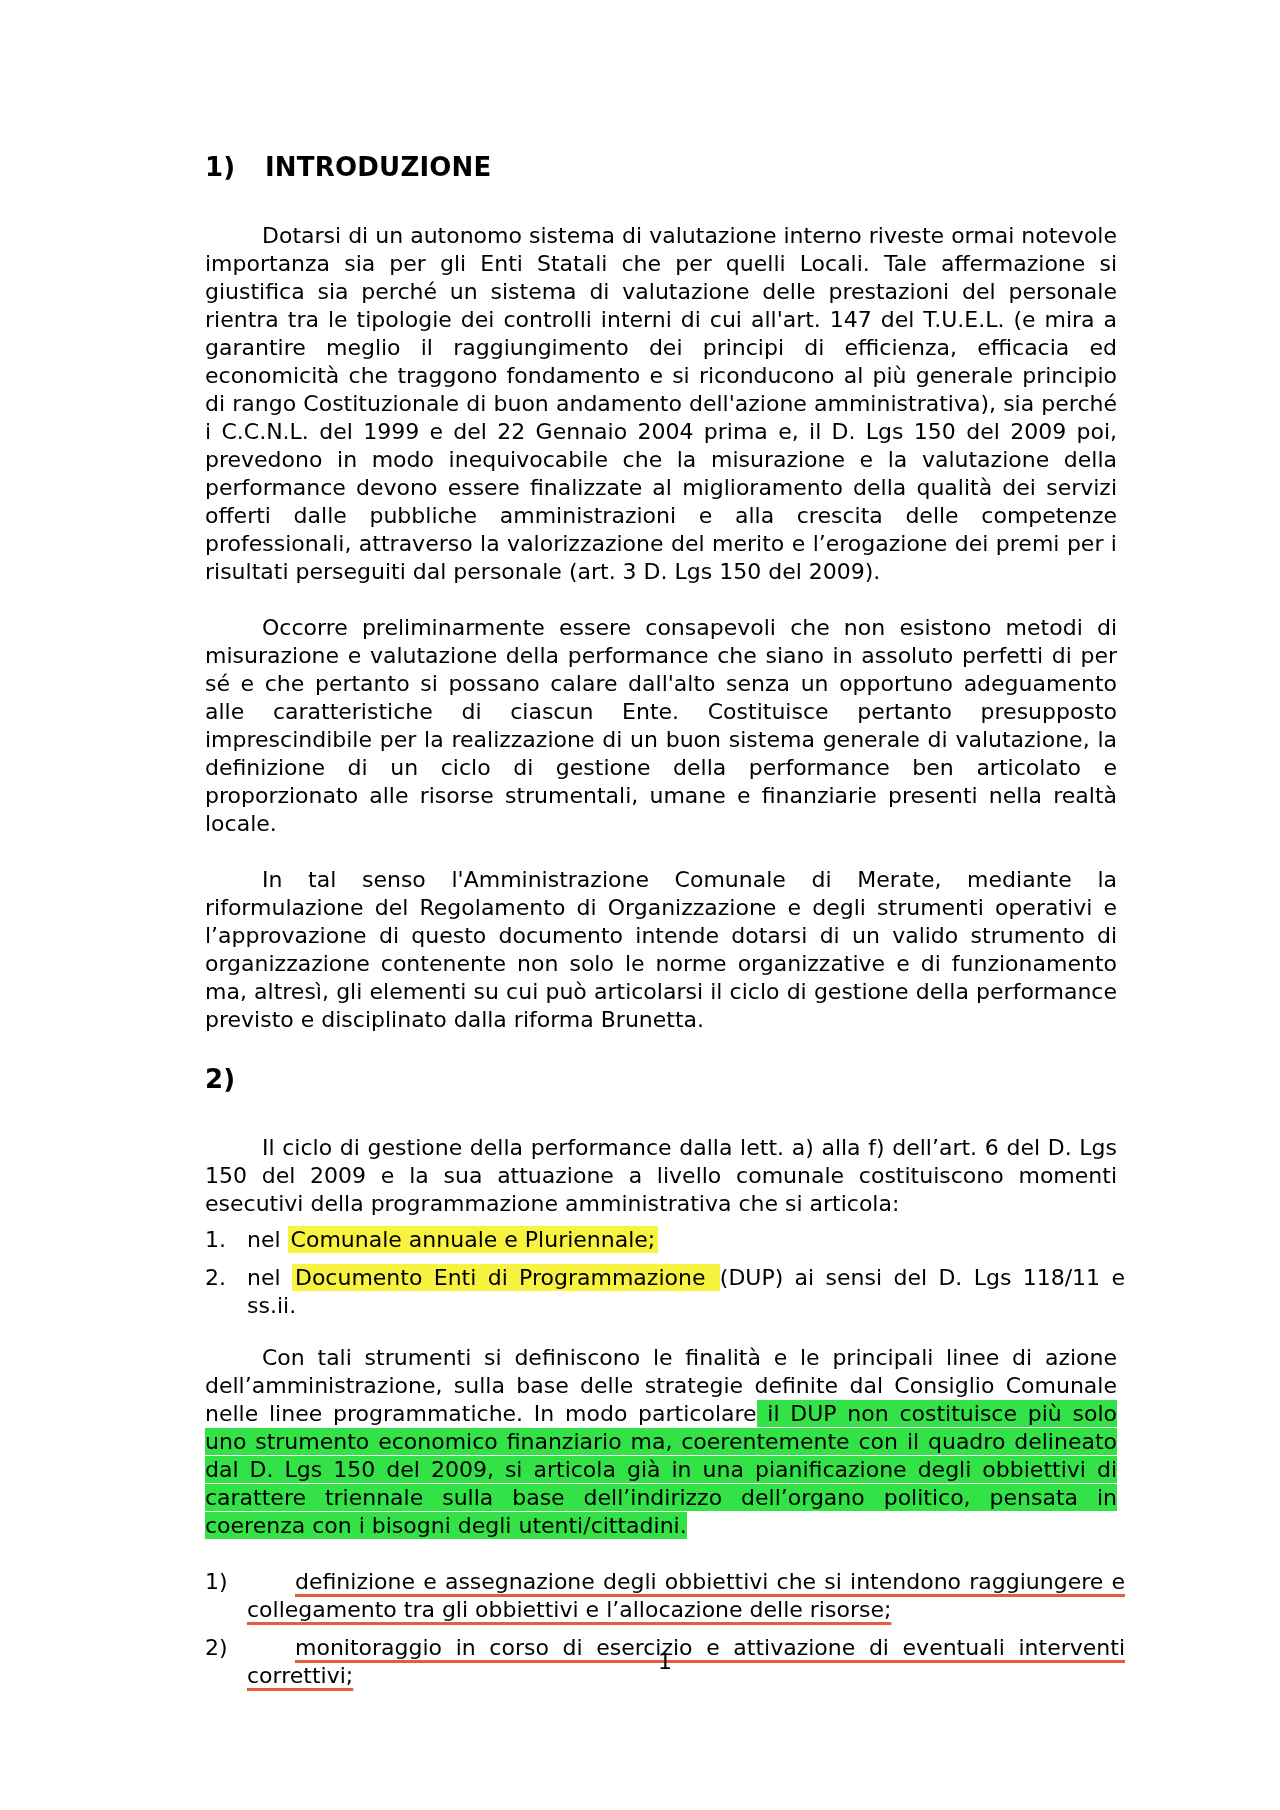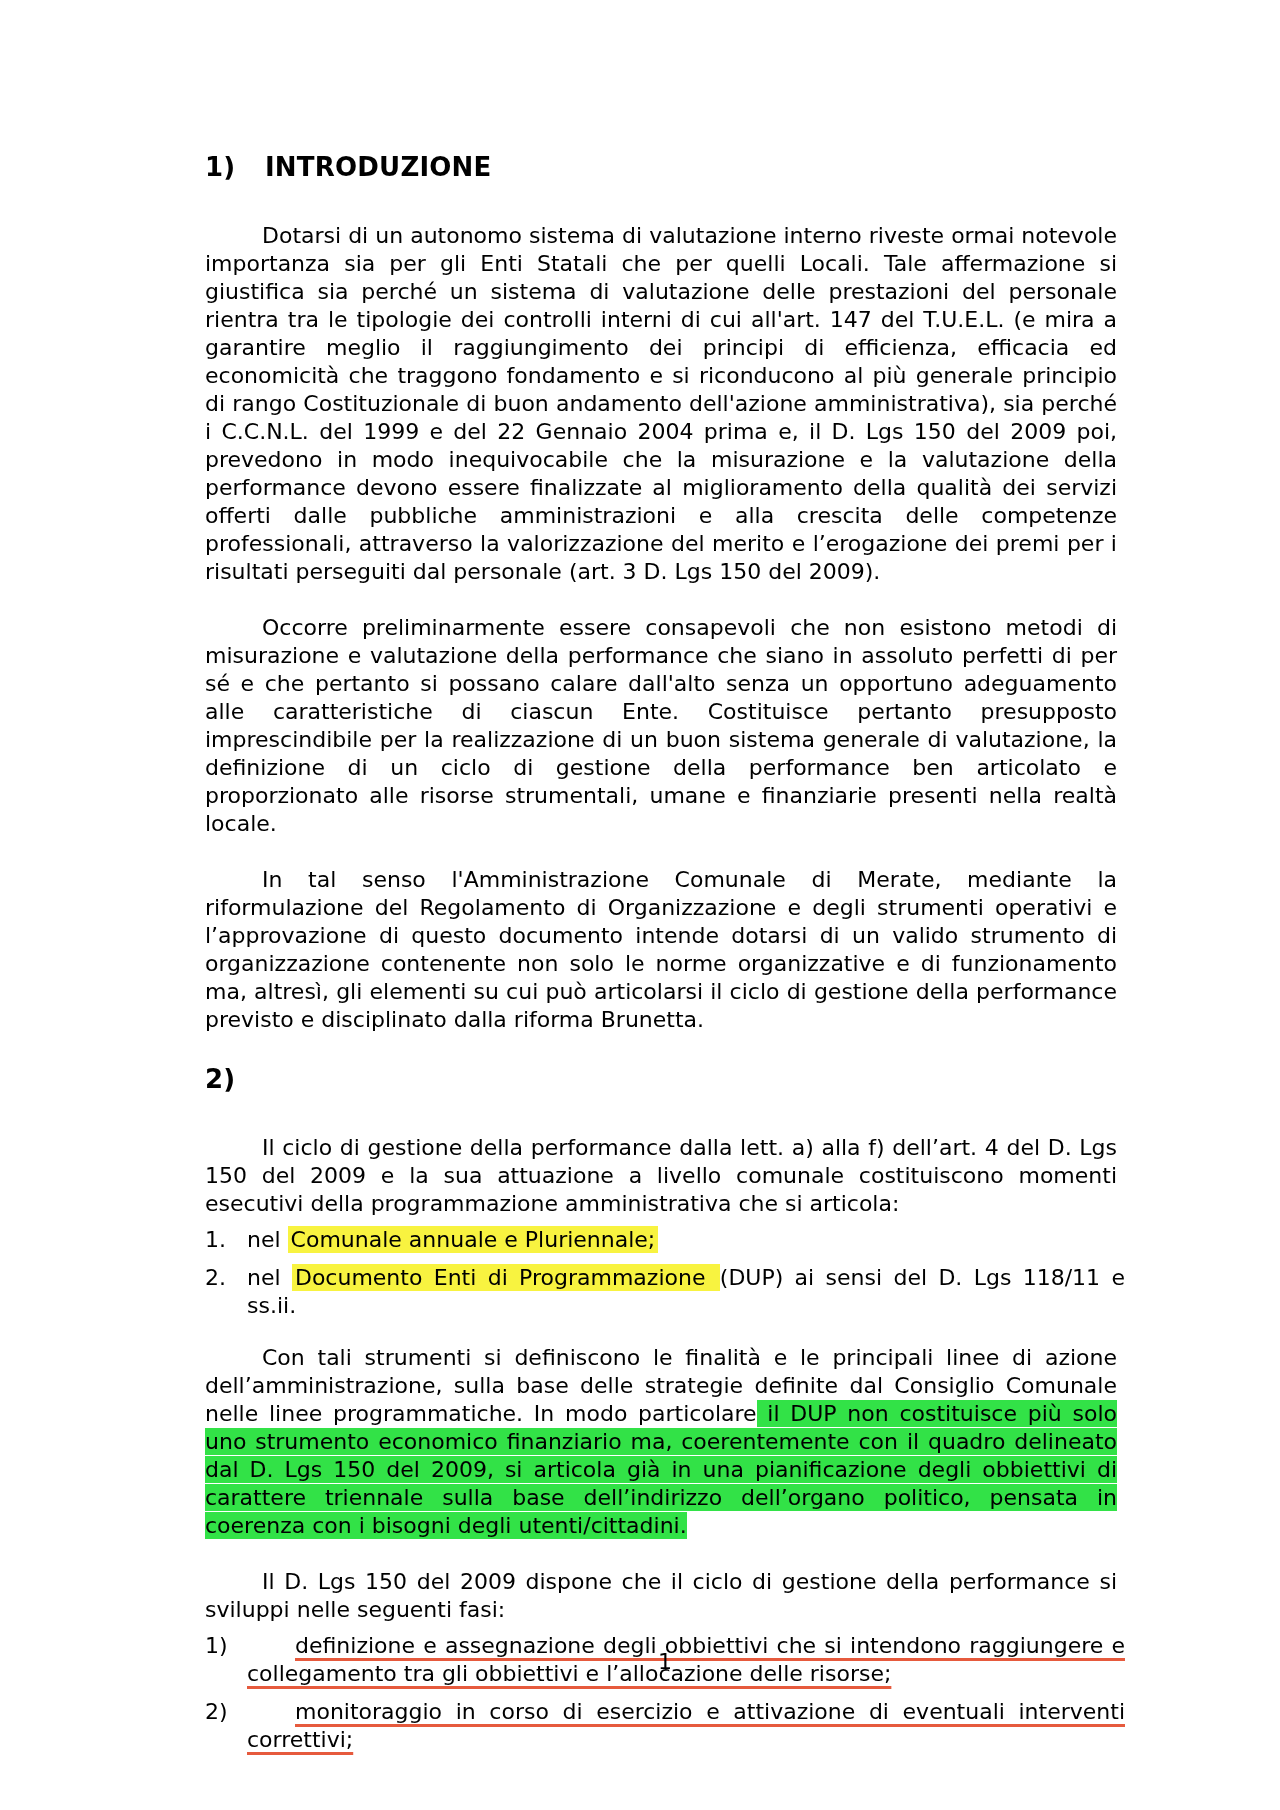--- a/index.html
+++ b/index.html
@@ -103,30 +103,29 @@
     <p class="para">Dotarsi di un autonomo sistema di valutazione interno riveste ormai notevole importanza sia per gli Enti Statali che per quelli Locali. Tale affermazione si giustifica sia perché un sistema di valutazione delle prestazioni del personale rientra tra le tipologie dei controlli interni di cui all'art. 147 del T.U.E.L. (e mira a garantire meglio il raggiungimento dei principi di efficienza, efficacia ed economicità che traggono fondamento e si riconducono al più generale principio di rango Costituzionale di buon andamento dell'azione amministrativa), sia perché i C.C.N.L. del 1999 e del 22 Gennaio 2004 prima e, il D. Lgs 150 del 2009 poi, prevedono in modo inequivocabile che la misurazione e la valutazione della performance devono essere finalizzate al miglioramento della qualità dei servizi offerti dalle pubbliche amministrazioni e alla crescita delle competenze professionali, attraverso la valorizzazione del merito e l’erogazione dei premi per i risultati perseguiti dal personale (art. 3 D. Lgs 150 del 2009).</p>
 
     <p class="para">Occorre preliminarmente essere consapevoli che non esistono metodi di misurazione e valutazione della performance che siano in assoluto perfetti di per sé e che pertanto si possano calare dall'alto senza un opportuno adeguamento alle caratteristiche di ciascun Ente. Costituisce pertanto presupposto imprescindibile per la realizzazione di un buon sistema generale di valutazione, la definizione di un ciclo di gestione della performance ben articolato e proporzionato alle risorse strumentali, umane e finanziarie presenti nella realtà locale.</p>
 
     <p class="para">In tal senso l'Amministrazione Comunale di Merate, mediante la riformulazione del Regolamento di Organizzazione e degli strumenti operativi e l’approvazione di questo documento intende dotarsi di un valido strumento di organizzazione contenente non solo le norme organizzative e di funzionamento ma, altresì, gli elementi su cui può articolarsi il ciclo di gestione della performance previsto e disciplinato dalla riforma Brunetta.</p>
 
     <h1 class="heading h2gap">
         <span class="h-num">2)</span>
       </h1>
 
-    <p class="para tight">Il ciclo di gestione della performance dalla lett. a) alla f) dell’art. 4 del D. Lgs 150 del 2009 e la sua attuazione a livello comunale costituiscono momenti esecutivi della programmazione amministrativa che si articola:</p>
+    <p class="para tight">Il ciclo di gestione della performance dalla lett. a) alla f) dell’art. 6 del D. Lgs 150 del 2009 e la sua attuazione a livello comunale costituiscono momenti esecutivi della programmazione amministrativa che si articola:</p>
 
     <div class="list">
       <div class="list-item"><span class="marker">1.</span><span class="li-text"><span>nel </span><span class="hl-yellow">Comunale annuale e Pluriennale;</span><span></span></span></div>
       <div class="list-item"><span class="marker">2.</span><span class="li-text"><span>nel </span><span class="hl-yellow">Documento Enti di Programmazione </span><span>(DUP) ai sensi del D. Lgs 118/11 e ss.ii.</span></span></div>
     </div>
 
     <p class="para"><span>Con tali strumenti si definiscono le finalità e le principali linee di azione dell’amministrazione, sulla base delle strategie definite dal Consiglio Comunale nelle linee programmatiche. In modo particolare</span><span class="hl-green"> il DUP non costituisce più solo uno strumento economico finanziario ma, coerentemente con il quadro delineato dal D. Lgs 150 del 2009, si articola già in una pianificazione degli obbiettivi di carattere triennale sulla base dell’indirizzo dell’organo politico, pensata in coerenza con i bisogni degli utenti/cittadini.</span></p>
 
-    <p class="para tight">Il D. Lgs 150 del 2009 dispone che il ciclo di gestione della performance si sviluppi nelle seguenti fasi:</p>
 
     <div class="list">
       <div class="list-item"><span class="marker">1)</span><span class="li-text underlined">definizione e assegnazione degli obbiettivi che si intendono raggiungere e collegamento tra gli obbiettivi e l’allocazione delle risorse;</span></div>
       <div class="list-item"><span class="marker">2)</span><span class="li-text underlined">monitoraggio in corso di esercizio e attivazione di eventuali interventi correttivi;</span></div>
     </div>
 
   </div>
 
   <div class="page-number">1</div>
 </div>

